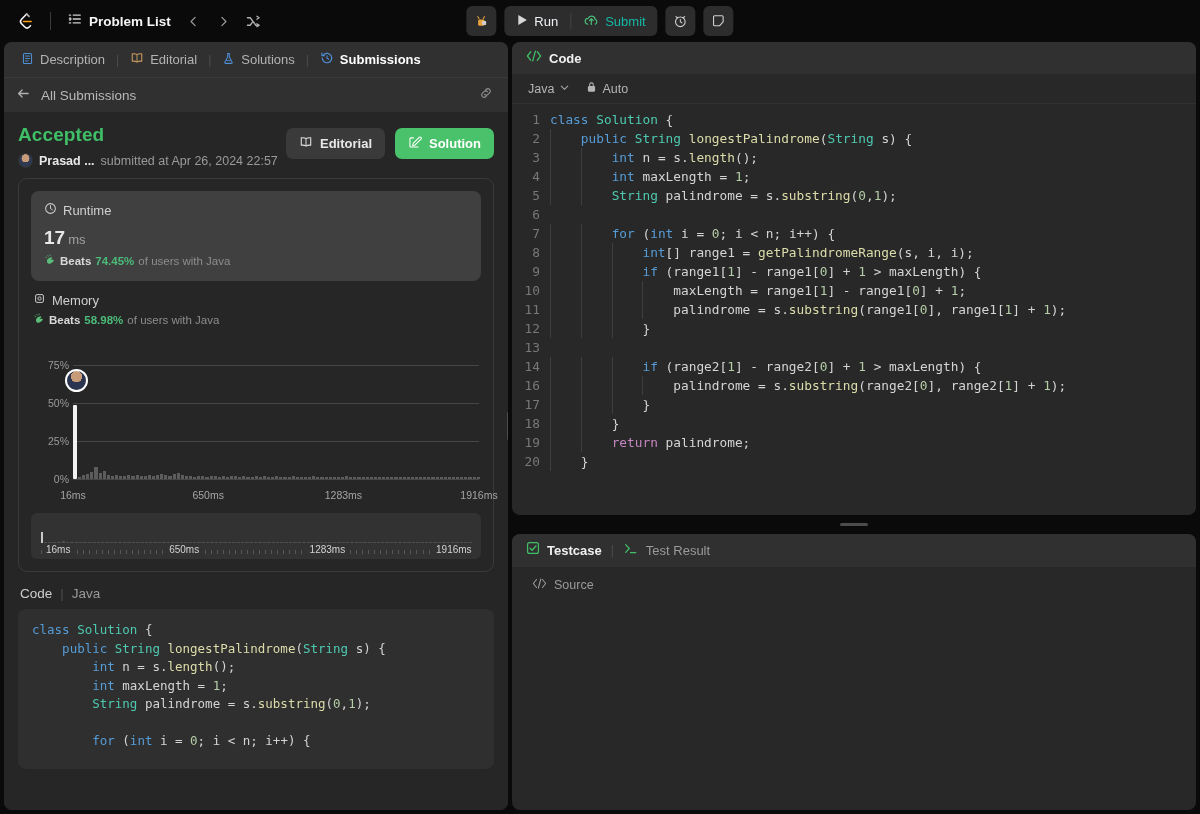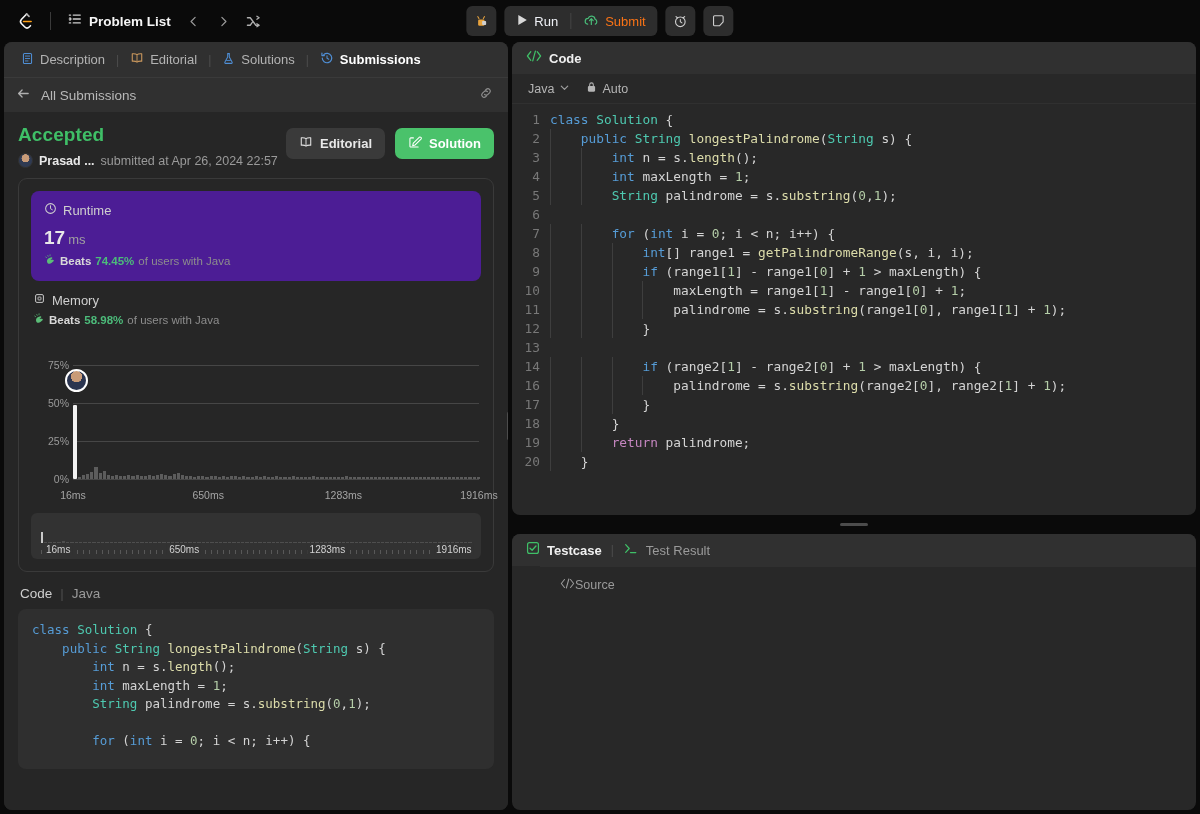--- a/index.html
+++ b/index.html
@@ -40,21 +40,21 @@
   .runsubmit {
     display: flex; align-items: center;
     background: #2d2d2d; border-radius: 6px; height: 30px; overflow: hidden;
   }
   .rs-cell {
     display: flex; align-items: center; gap: 6px;
     height: 30px; padding: 0 12px;
     font-size: 13px; color: #eff1f6;
   }
   .rs-sep { width: 1px; height: 16px; background: #444; }
-  .rs-cell.submit { color: #f97316; text-align: right; }
+  .rs-cell.submit { color: #14b8a6; text-align: right; }
   .sq-btn {
     width: 30px; height: 30px; border-radius: 6px; background: #2d2d2d;
     display: flex; align-items: center; justify-content: center;
   }
 
   
   .workspace {
     display: flex; width: 1200px; height: 772px;
     gap: 4px; padding: 0 4px 4px 4px;
   }
@@ -119,21 +119,21 @@
     height: 31px; display: flex; align-items: center; gap: 7px;
     padding: 0 13px; font-size: 13px; font-weight: bold;
   }
 
   
   .stats-card {
     border: 1px solid #3a3a3a; border-radius: 9px;
     padding: 12px; margin-top: 4px;
   }
   .metric-box {
-    background: #4c1d95; border-radius: 8px; padding: 11px 13px 13px 13px;
+    background: #404040; border-radius: 8px; padding: 11px 13px 13px 13px;
   }
   .metric-box.flat { background: transparent; padding: 11px 2px 4px 2px; }
   .metric-head { display: flex; align-items: center; gap: 6px; color: #cfcfcf; font-size: 13px; }
   .metric-val { margin-top: 9px; font-size: 19px; color: #e8e8e8; font-weight: bold; }
   .metric-val .unit { font-size: 13px; color: #a0a0a0; font-weight: normal; margin-left: 3px; }
   .metric-beats { margin-top: 5px; font-size: 11.5px; color: #8d8d8d; display: flex; align-items: center; gap: 4px; }
   .metric-beats b { color: #d8d8d8; font-weight: bold; text-align: center; }
   .metric-beats .pct { color: #4cbb7a; font-weight: bold; }
 
   
@@ -215,24 +215,23 @@
   .case-tab { font-size: 13px; color: #b5b5b5; padding: 6px 13px; border-radius: 7px; font-weight: bold; }
   .case-tab.active { background: #3d3d3d; color: #fff; }
   .case-add { color: #8a8a8a; font-size: 17px; padding: 0 8px; }
   .tc-label { margin-top: 16px; font-size: 11.5px; color: #9a9a9a; }
   .tc-value {
     margin-top: 8px; background: #323232; border-radius: 7px;
     padding: 11px 14px; font-family: "DejaVu Sans Mono", monospace;
     font-size: 13px; color: #eaeaea; font-weight: bold;
   }
   .source-bar {
-    height: 36px; display: flex; align-items: center; 
+    height: 36px; display: flex; align-items: center; gap: 7px;
     padding: 0 20px; font-size: 12.5px; color: #9a9a9a; flex-shrink: 0;
     border-top: 1px solid #303030;
-    margin-left: 28px;
   }
 
   
   .k  { color: #c586c0; }      
   .kb { color: #569cd6; }      
   .ty { color: #4ec9b0; }      
   .fn { color: #dcdcaa; }      
   .nu { color: #b5cea8; }
   .drag-col {
     position: absolute; right: -5px; top: 0; bottom: 0; width: 10px;

